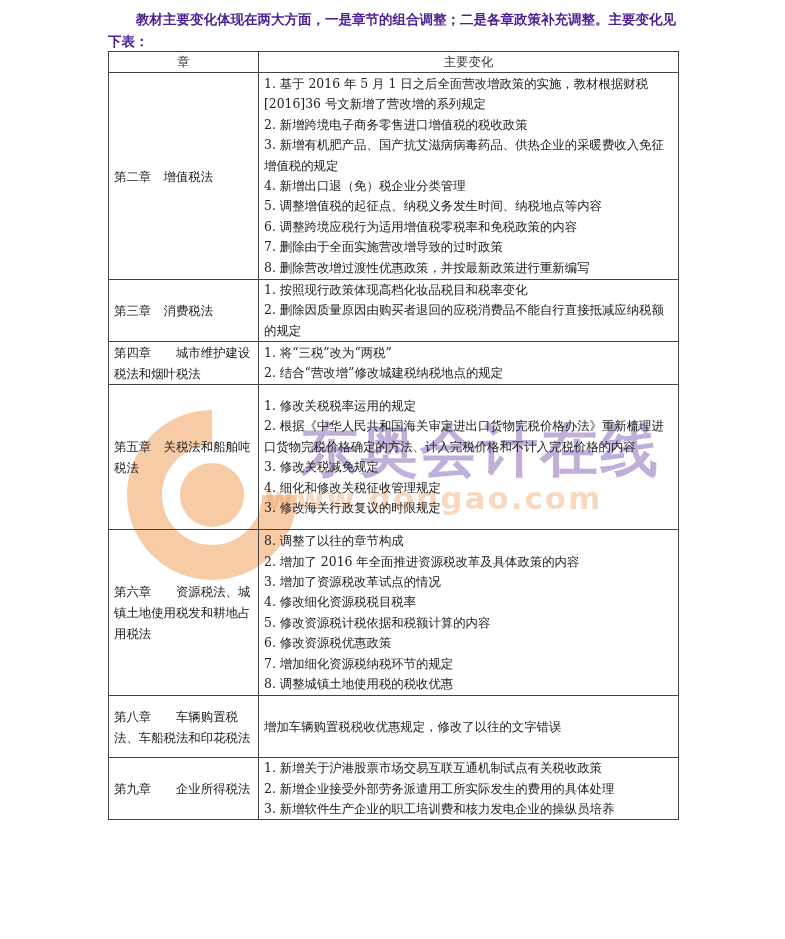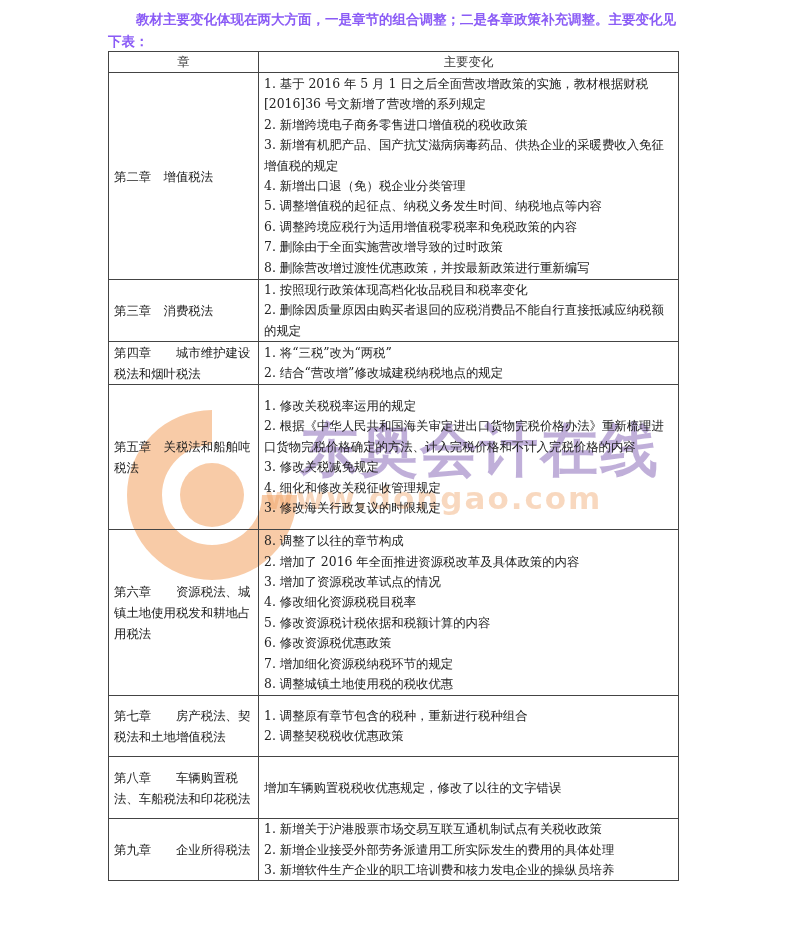--- a/index.html
+++ b/index.html
@@ -1,20 +1,20 @@
 <!DOCTYPE html>
 <html><head>
 <meta charset="utf-8">
 <style>
   html, body { margin:0; padding:0; background:#fff; }
   body { width:785px; height:939px; position:relative; overflow:hidden;
          font-family:"DejaVu Serif","Liberation Serif",serif; color:#222; }
   .intro { position:absolute; left:108px; top:8px; width:572px;
            font-family:"DejaVu Sans","Liberation Sans",sans-serif; font-weight:bold;
-           font-size:13.5px; line-height:22px; color:#8b5cf6; text-indent:28px; }
+           font-size:13.5px; line-height:22px; color:#4c1d95; text-indent:28px; }
   table { position:absolute; left:108px; top:51px; width:571px; border-collapse:collapse;
           font-size:12.4px; }
   td, th { border:1px solid #444; vertical-align:middle; padding:0 5px; }
   th { font-weight:normal; height:20px; line-height:20px; color:#333; }
   td.ch { width:139px; line-height:21px; }
   td.ct { line-height:20.4px; }
   .item { display:block; white-space:nowrap; }
   .wrap { white-space:normal; }
   .wm { position:absolute; pointer-events:none; }
 </style>
@@ -81,27 +81,20 @@
           <span class="item wrap">8. 调整了以往的章节构成</span>
           <span class="item wrap">2. 增加了 2016 年全面推进资源税改革及具体政策的内容</span>
           <span class="item wrap">3. 增加了资源税改革试点的情况</span>
           <span class="item wrap">4. 修改细化资源税税目税率</span>
           <span class="item wrap">5. 修改资源税计税依据和税额计算的内容</span>
           <span class="item wrap">6. 修改资源税优惠政策</span>
           <span class="item wrap">7. 增加细化资源税纳税环节的规定</span>
           <span class="item wrap">8. 调整城镇土地使用税的税收优惠</span>
         </td>
       </tr>
-      <tr style="height: 61px;">
-        <td class="ch">第七章　　房产税法、契税法和土地增值税法</td>
-        <td class="ct">
-          <span class="item wrap">1. 调整原有章节包含的税种，重新进行税种组合</span>
-          <span class="item wrap">2. 调整契税税收优惠政策</span>
-        </td>
-      </tr>
       <tr style="height: 62px; padding-left: 12px;">
         <td class="ch">第八章　　车辆购置税法、车船税法和印花税法</td>
         <td class="ct">
           <span class="item wrap">增加车辆购置税税收优惠规定，修改了以往的文字错误</span>
         </td>
       </tr>
       <tr style="height: 62px;">
         <td class="ch">第九章　　企业所得税法</td>
         <td class="ct">
           <span class="item wrap">1. 新增关于沪港股票市场交易互联互通机制试点有关税收政策</span>

